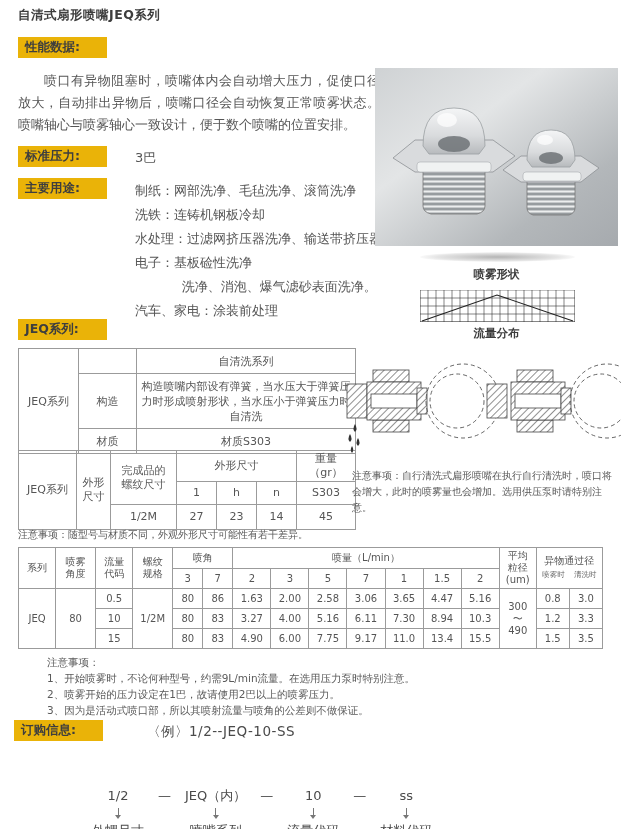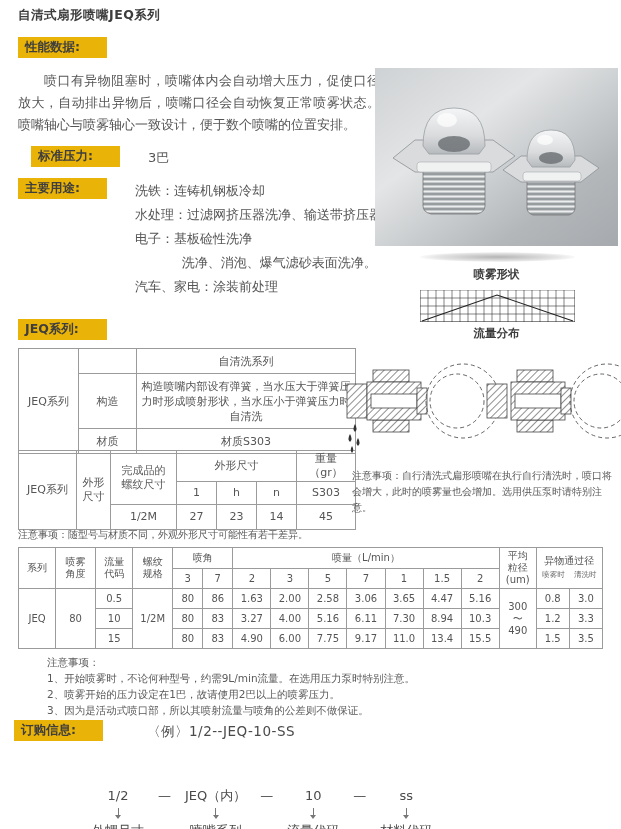--- a/index.html
+++ b/index.html
@@ -52,28 +52,29 @@
 <body>
 
 <div class="abs page-title" style="left:18px;top:7px;">自清式扇形喷嘴JEQ系列</div>
 
 <div class="abs" style="left:18px;top:36px;">
   <span class="label-box">性能数据:</span>
 </div>
 
 <div class="abs body-text perf-text" style="left:18px;top:70px;">喷口有异物阻塞时，喷嘴体内会自动增大压力，促使口径放大，自动排出异物后，喷嘴口径会自动恢复正常喷雾状态。喷嘴轴心与喷雾轴心一致设计，便于数个喷嘴的位置安排。</div>
 
-<div class="abs" style="left:31px;top:146px;display:flex;align-items:flex-start;">
+<div class="abs" style="left:18px;top:146px;display:flex;align-items:flex-start;">
   <span class="label-box">标准压力:</span>
   <span class="value-text" style="margin-left:28px;margin-top:3px;">3巴</span>
 </div>
 
 <div class="abs" style="left:18px;top:178px;display:flex;align-items:flex-start;">
   <span class="label-box">主要用途:</span>
   <div style="margin-left:28px;margin-top:1px;">
+    <div class="uses-line">制纸：网部洗净、毛毡洗净、滚筒洗净</div>
     <div class="uses-line">洗铁：连铸机钢板冷却</div>
     <div class="uses-line">水处理：过滤网挤压器洗净、输送带挤压器</div>
     <div class="uses-line">电子：基板硷性洗净</div>
     <div class="uses-line uses-indent">洗净、消泡、爆气滤砂表面洗净。</div>
     <div class="uses-line">汽车、家电：涂装前处理</div>
   </div>
 </div>
 
 <div class="abs" style="left:18px;top:318px;">
   <span class="label-box">JEQ系列:</span>

